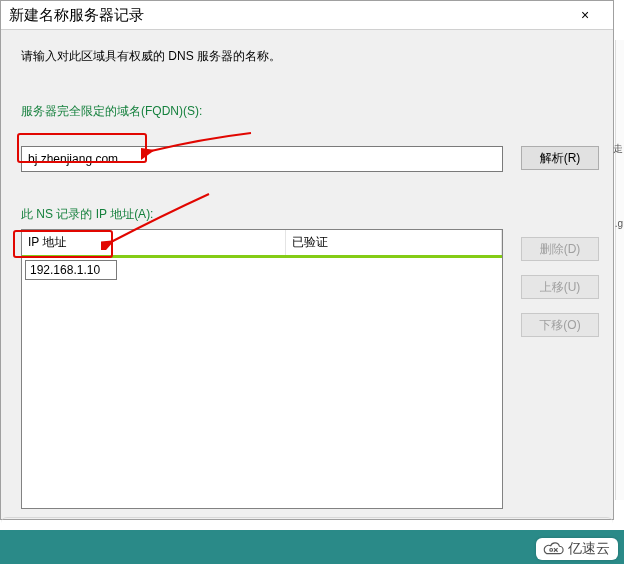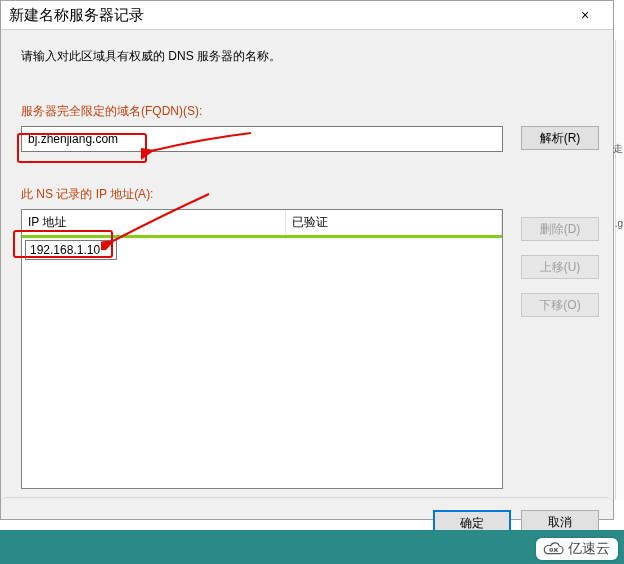--- a/index.html
+++ b/index.html
@@ -38,26 +38,27 @@
     font-size: 14px; color: #000;
   }
   .content {
     padding: 18px 14px 8px 20px;
     flex: 1;
     display: flex;
     flex-direction: column;
     position: relative;
   }
   .instruction { color: #000; margin-bottom: 22px; }
-  .label { color: #c2410c; margin-bottom: 6px; margin-top: 16px; }
+  .label { color: #15803d; margin-bottom: 6px; margin-top: 16px; }
   .row-fqdn {
     display: flex;
     gap: 18px;
     align-items: flex-start;
     margin-bottom: 18px;
+    margin-top: 20px;
   }
   .fqdn-input {
     flex: 1;
     height: 26px;
     border: 1px solid #7a7a7a;
     background: #fff;
     padding: 2px 6px;
     font-size: 12px;
     font-family: inherit;
   }

